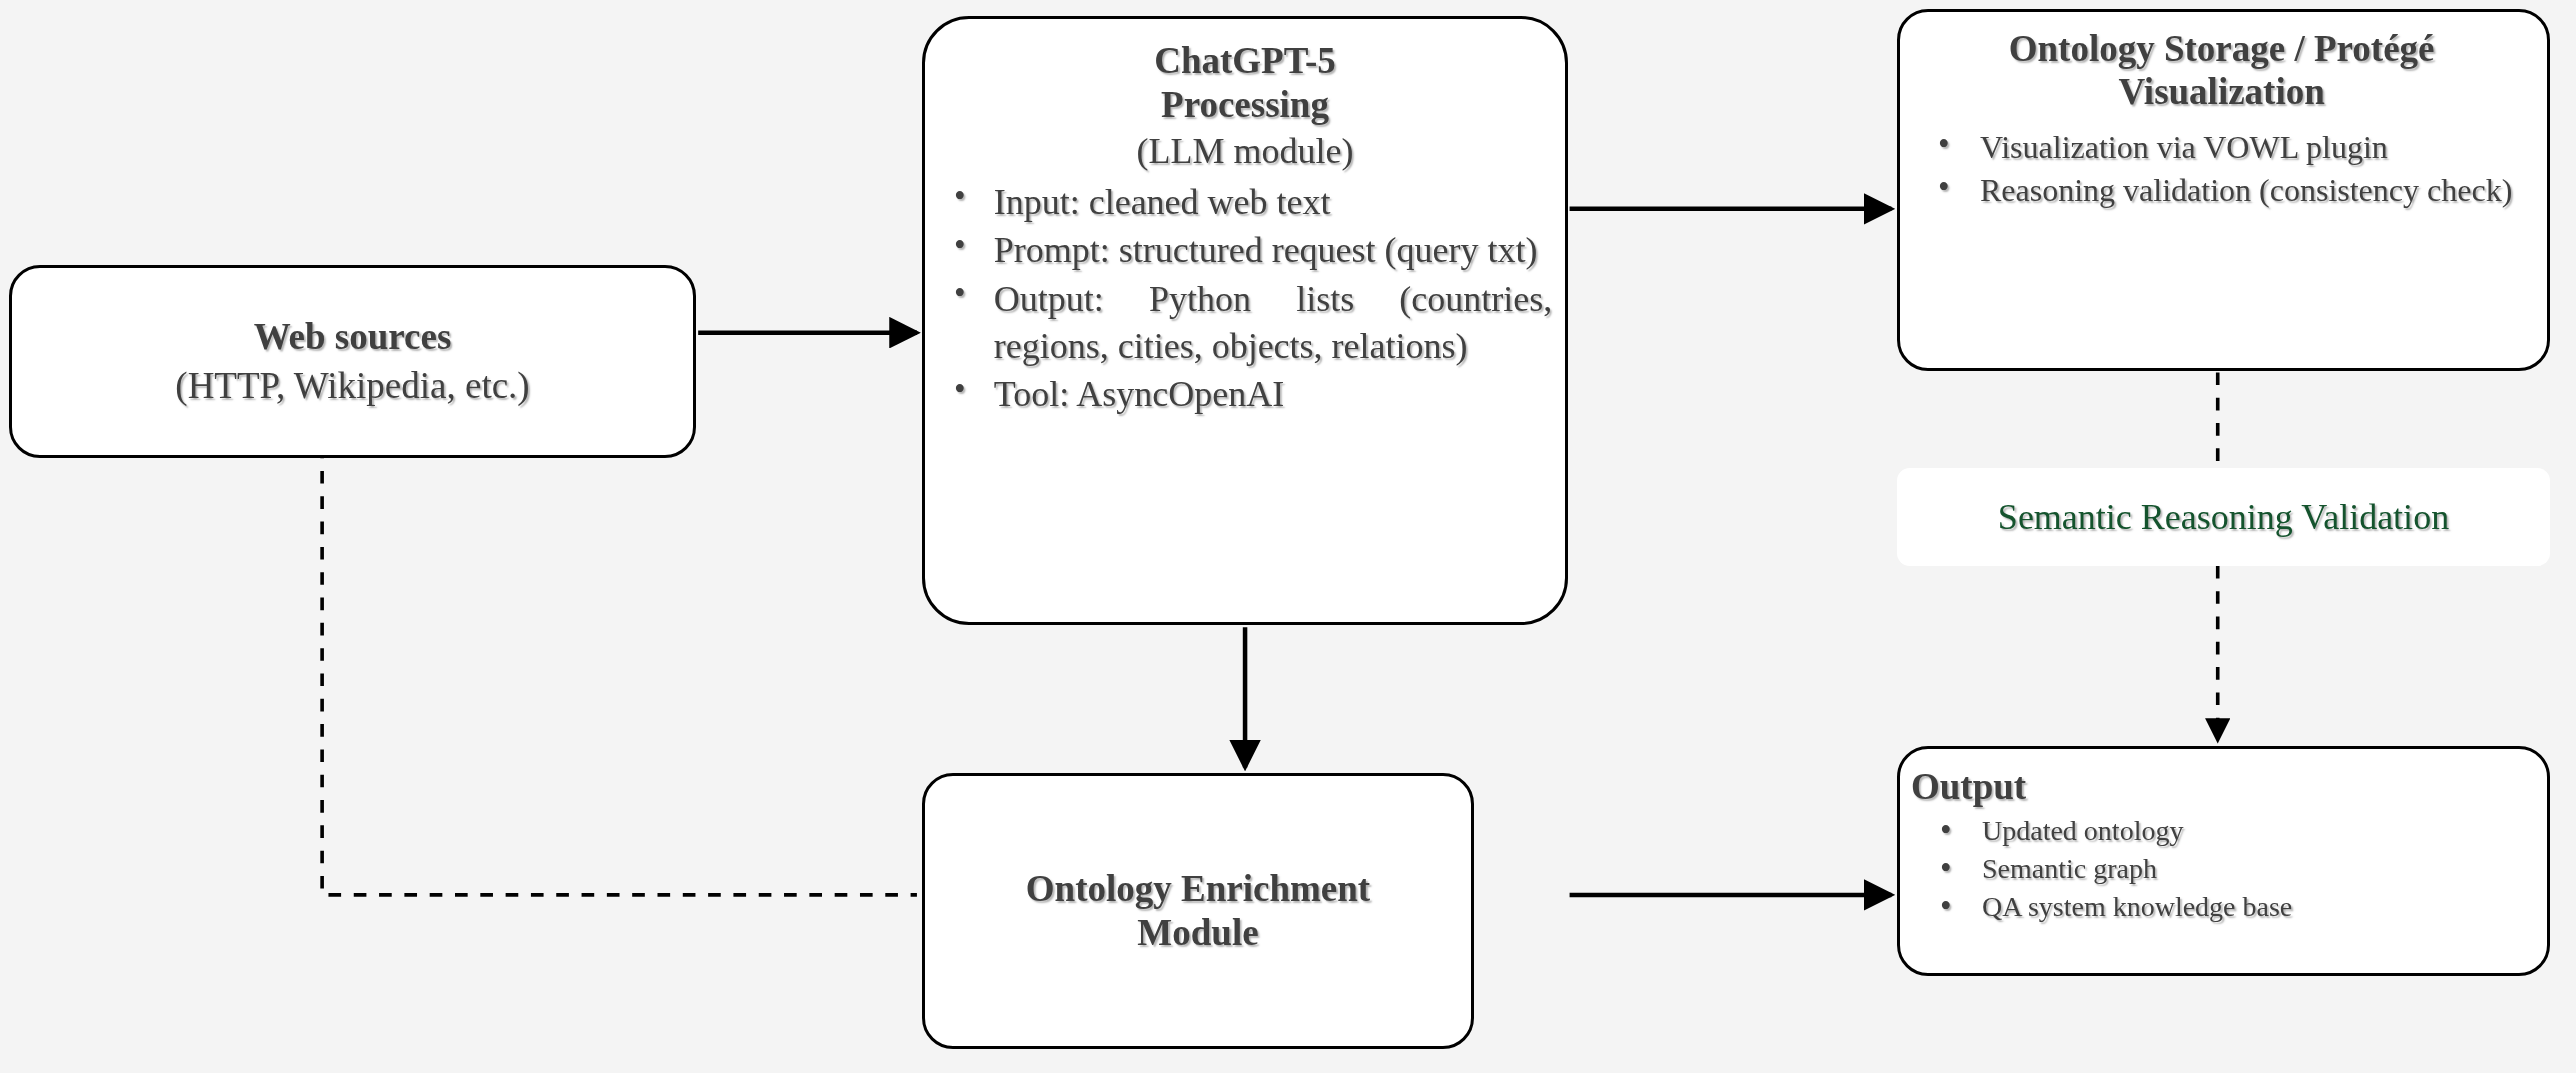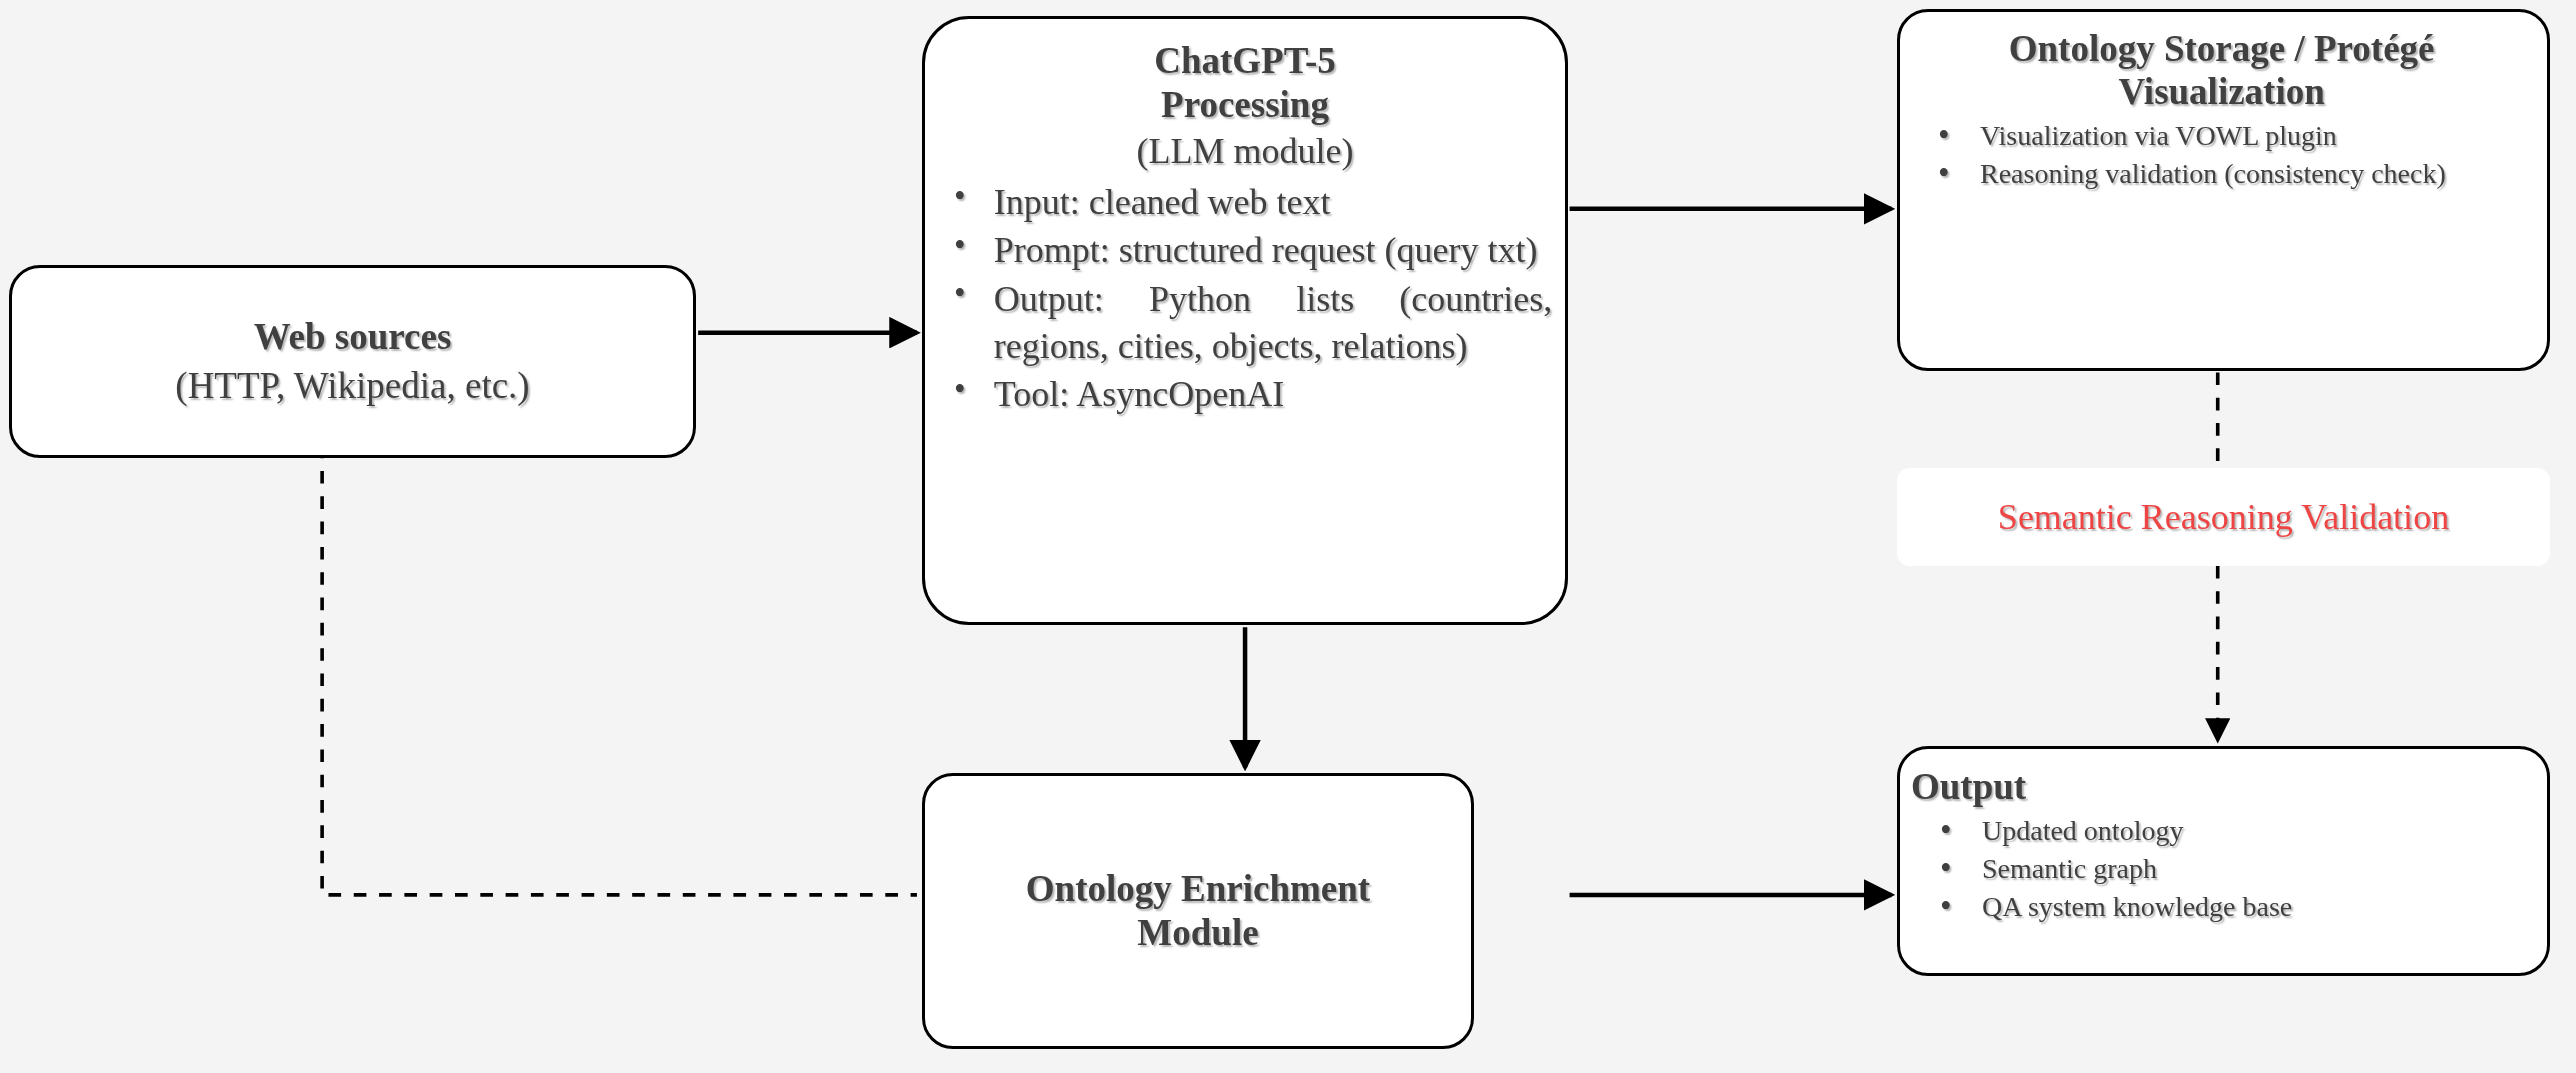--- a/index.html
+++ b/index.html
@@ -78,21 +78,21 @@
   }
   #chatgpt .node-title { font-size: 37px; }
   #chatgpt .node-sub   { font-size: 36px; margin-top: 3.6px; margin-bottom: 5.4px; }
   #chatgpt ul.bullets  { font-size: 36px; }
 
   #ontology-storage {
     left: 1897px; top: 9px; width: 653px; height: 362px;
     padding: 14.5px 12.7px 7.2px 9px;
   }
   #ontology-storage .node-title { font-size: 37px; }
-  #ontology-storage ul.bullets  { font-size: 28px; margin-top: 4px; }
+  #ontology-storage ul.bullets  { font-size: 32px; margin-top: 13px; }
   #ontology-storage ul.bullets > li { padding-left: 71px; }
   #ontology-storage ul.bullets > li::before { left: 29px; }
 
   #enrichment {
     left: 922px; top: 773px; width: 552px; height: 276px;
     display: flex; align-items: center; justify-content: center;
     padding: 0 23.5px;
   }
   #enrichment .node-title { font-size: 37px; }
 
@@ -108,21 +108,21 @@
   
   #semantic-label {
     position: absolute;
     left: 1897px; top: 468px; width: 653px; height: 98px;
     background: #ffffff;
     border-radius: 12.7px;
     display: flex; align-items: center; justify-content: center;
     text-align: center;
     font-size: 36px;
     line-height: 1.25;
-    color: #ef4444;
+    color: #14532d;
     text-shadow: 1.8px 1.8px 1.8px rgba(120,120,120,0.55);
   }
 
   
   #edges {
     position: absolute;
     left: 0; top: 0;
     width: 2576px; height: 1073px;
     pointer-events: none;
   }

